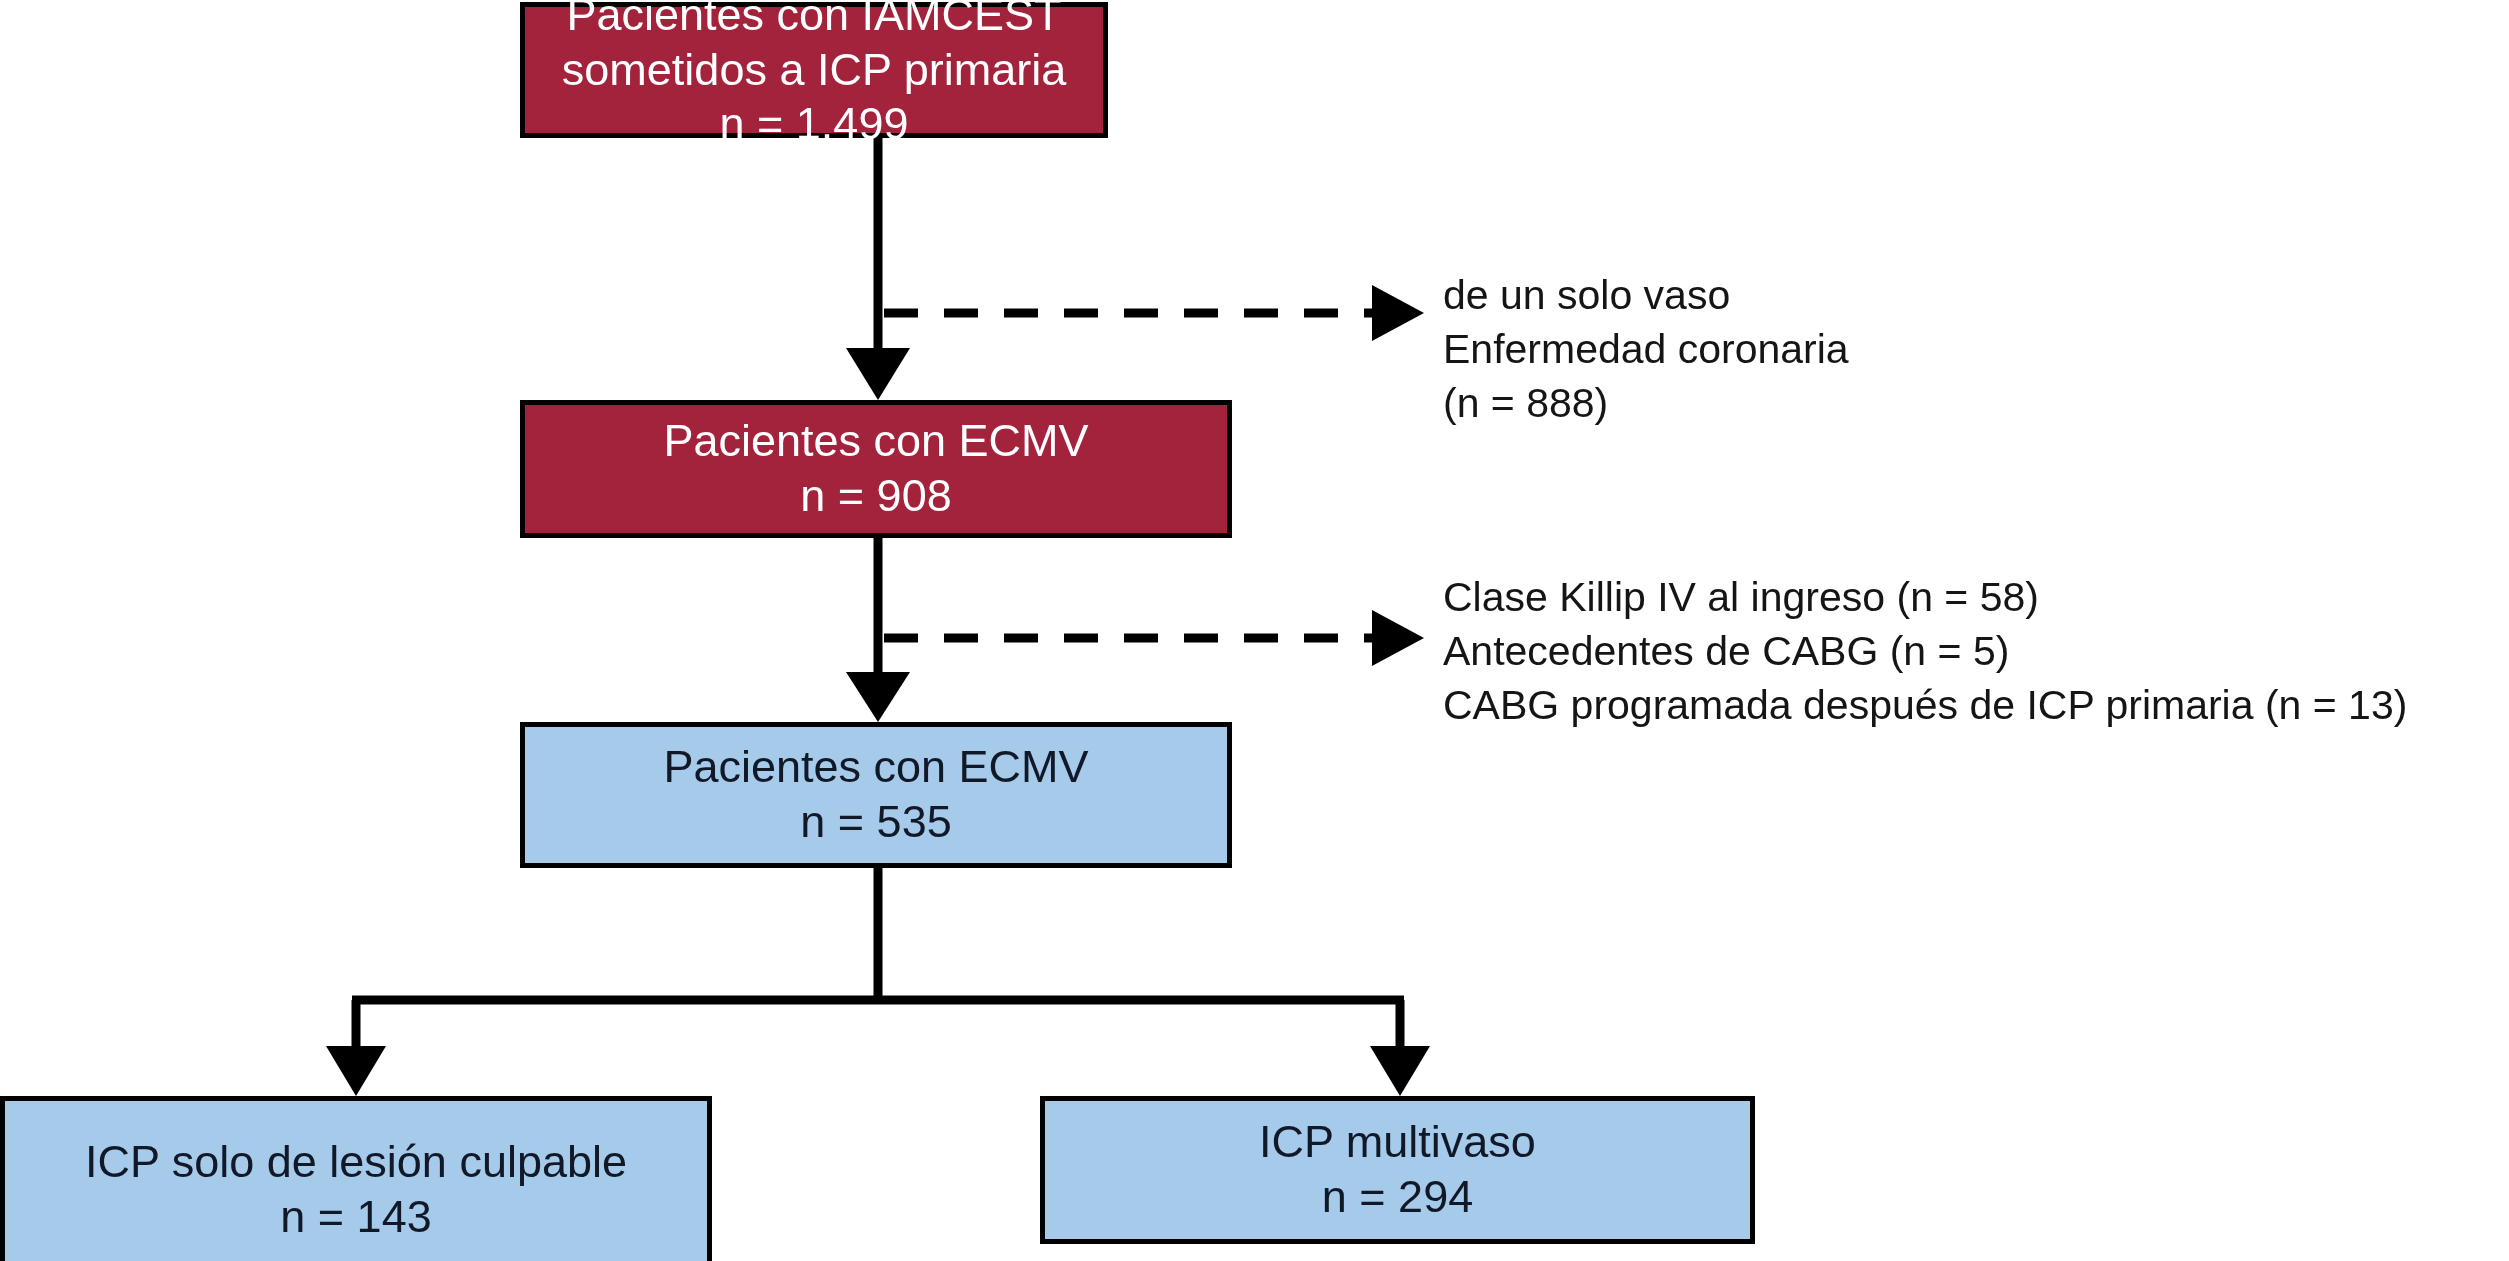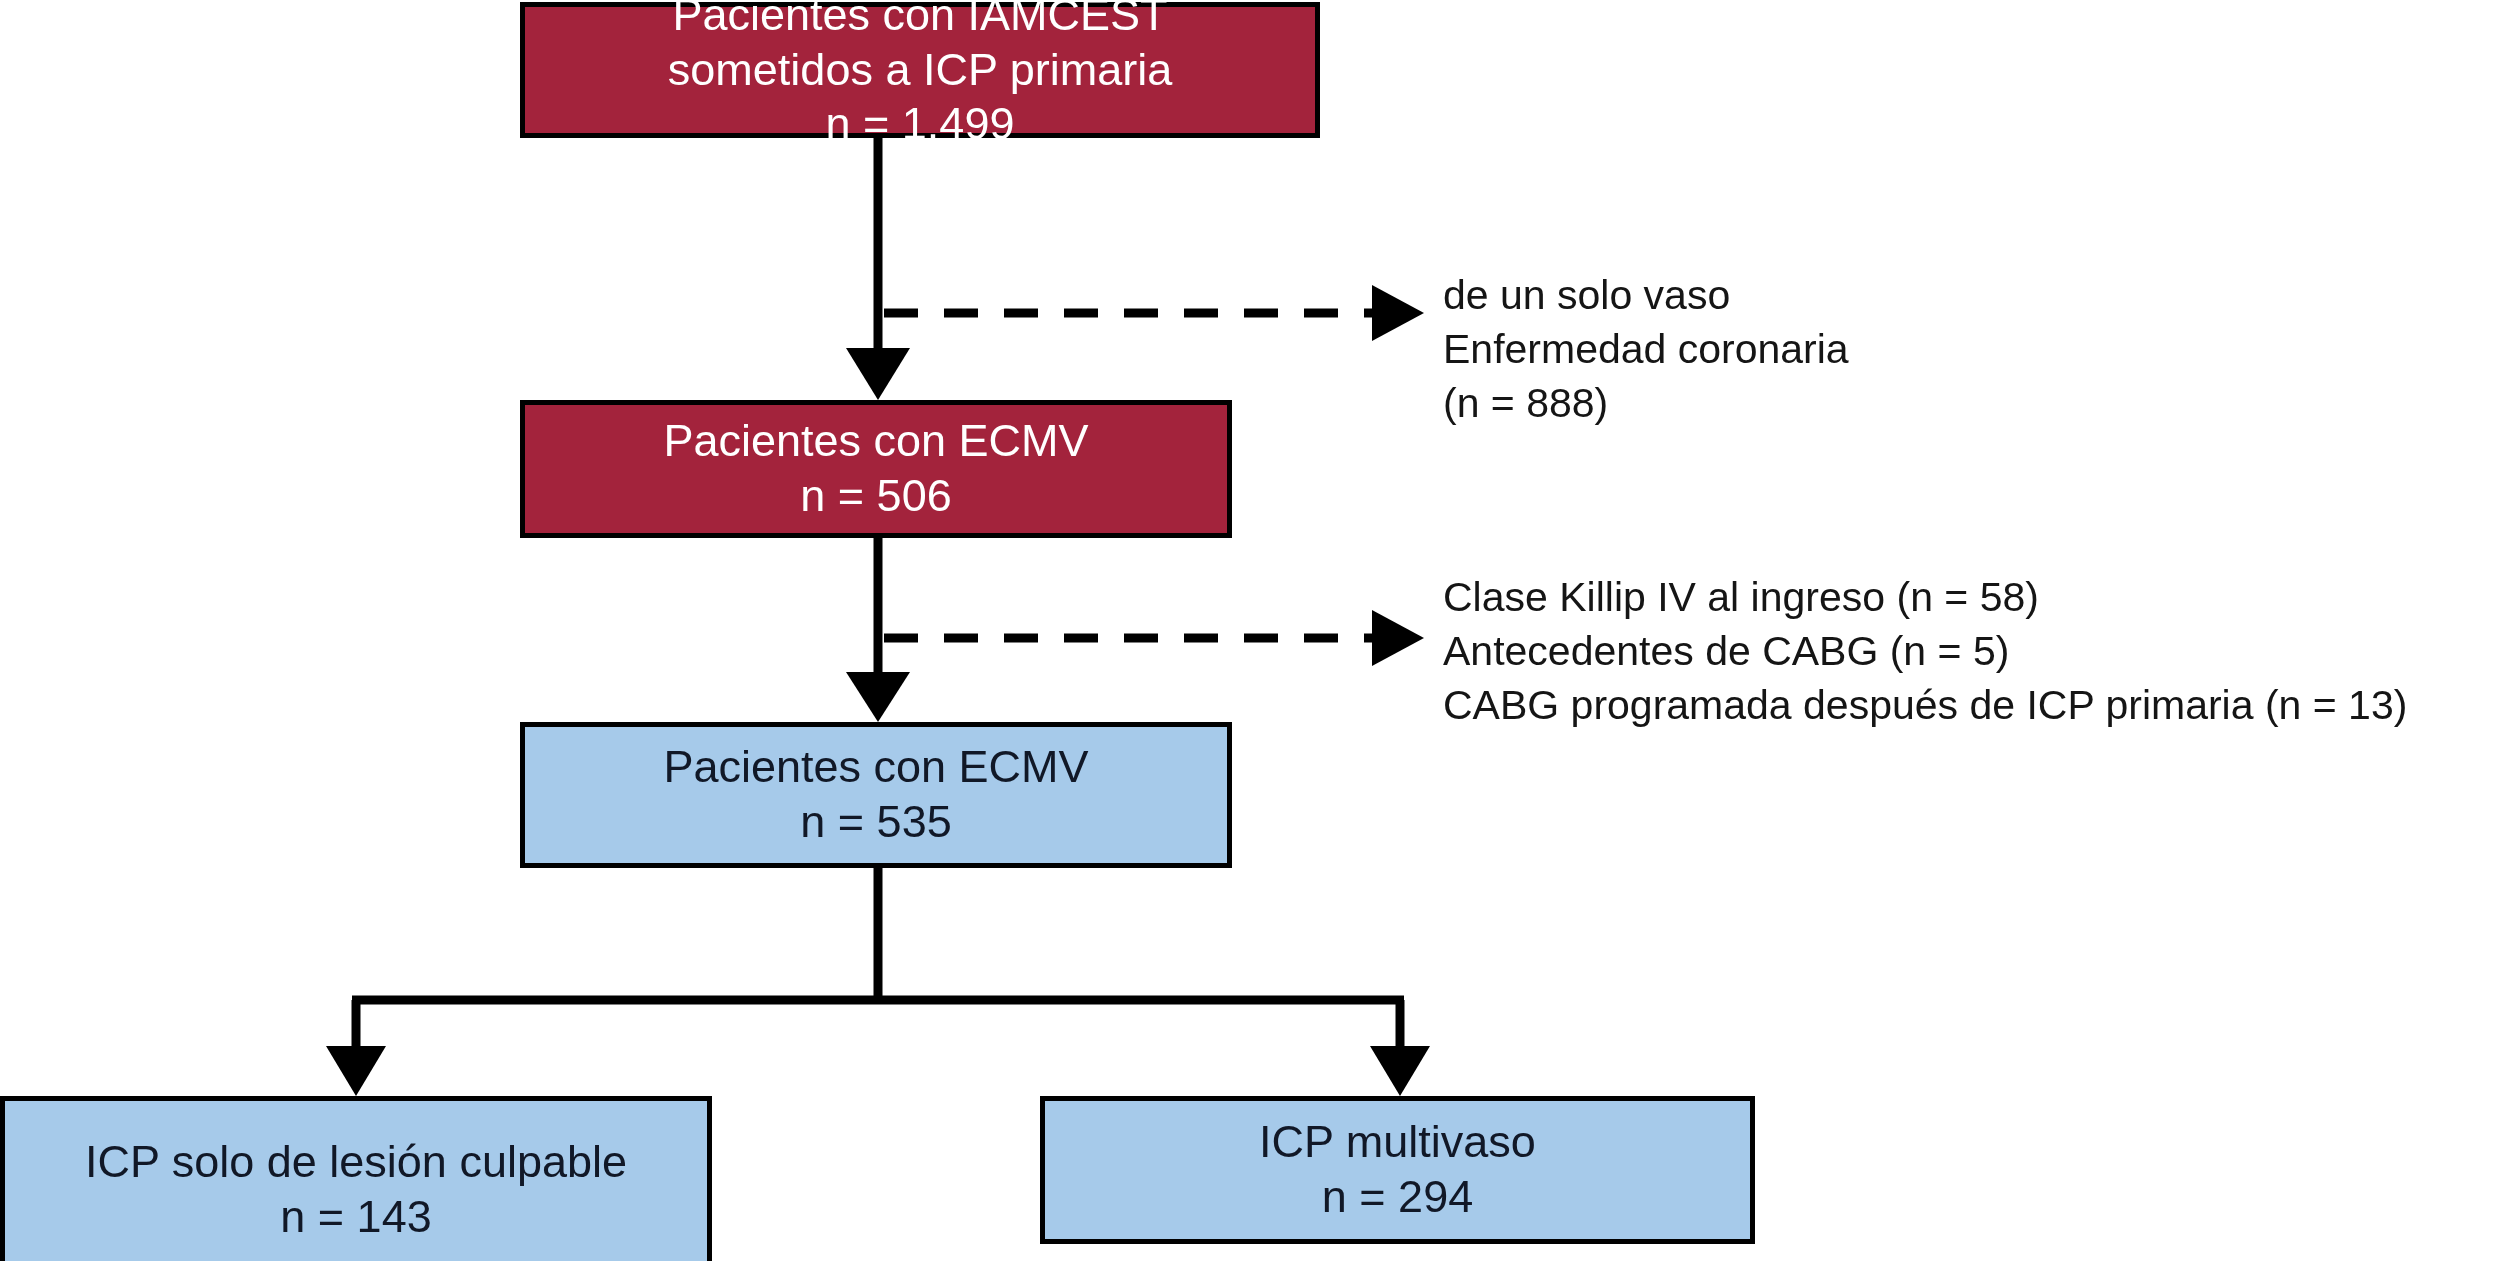--- a/index.html
+++ b/index.html
@@ -37,21 +37,21 @@
   }
   .node.red {
     background: #a3233c;
     color: #ffffff;
   }
   .node.blue {
     background: #a6caea;
     color: #111827;
   }
 
-  #node-stemi   { left: 520px;  top: 2px;    width: 800px; height: 136px; font-size: 45px; }
+  #node-stemi   { left: 520px;  top: 2px;    width: 588px; height: 136px; font-size: 45px; }
   #node-mvd-611 { left: 520px;  top: 400px;  width: 712px; height: 138px; font-size: 45px; }
   #node-mvd-535 { left: 520px;  top: 722px;  width: 712px; height: 146px; font-size: 45px; }
   #node-culprit { left: 0px;    top: 1096px; width: 712px; height: 188px; font-size: 45px; }
   #node-multi   { left: 1040px; top: 1096px; width: 715px; height: 148px; font-size: 45px; justify-content: center; }
 
   
   #connectors {
     position: absolute;
     left: 0;
     top: 0;
@@ -104,21 +104,21 @@
   </svg>
 
   <div class="node red" id="node-stemi">
     <span class="line">Pacientes con IAMCEST</span>
     <span class="line">sometidos a ICP primaria</span>
     <span class="line">n = 1.499</span>
   </div>
 
   <div class="node red" id="node-mvd-611">
     <span class="line">Pacientes con ECMV</span>
-    <span class="line">n = 506</span>
+    <span class="line">n = 908</span>
   </div>
 
   <div class="node blue" id="node-mvd-535">
     <span class="line">Pacientes con ECMV</span>
     <span class="line">n = 535</span>
   </div>
 
   <div class="node blue" id="node-culprit">
     <span class="line">ICP solo de lesión culpable</span>
     <span class="line">n = 143</span>

